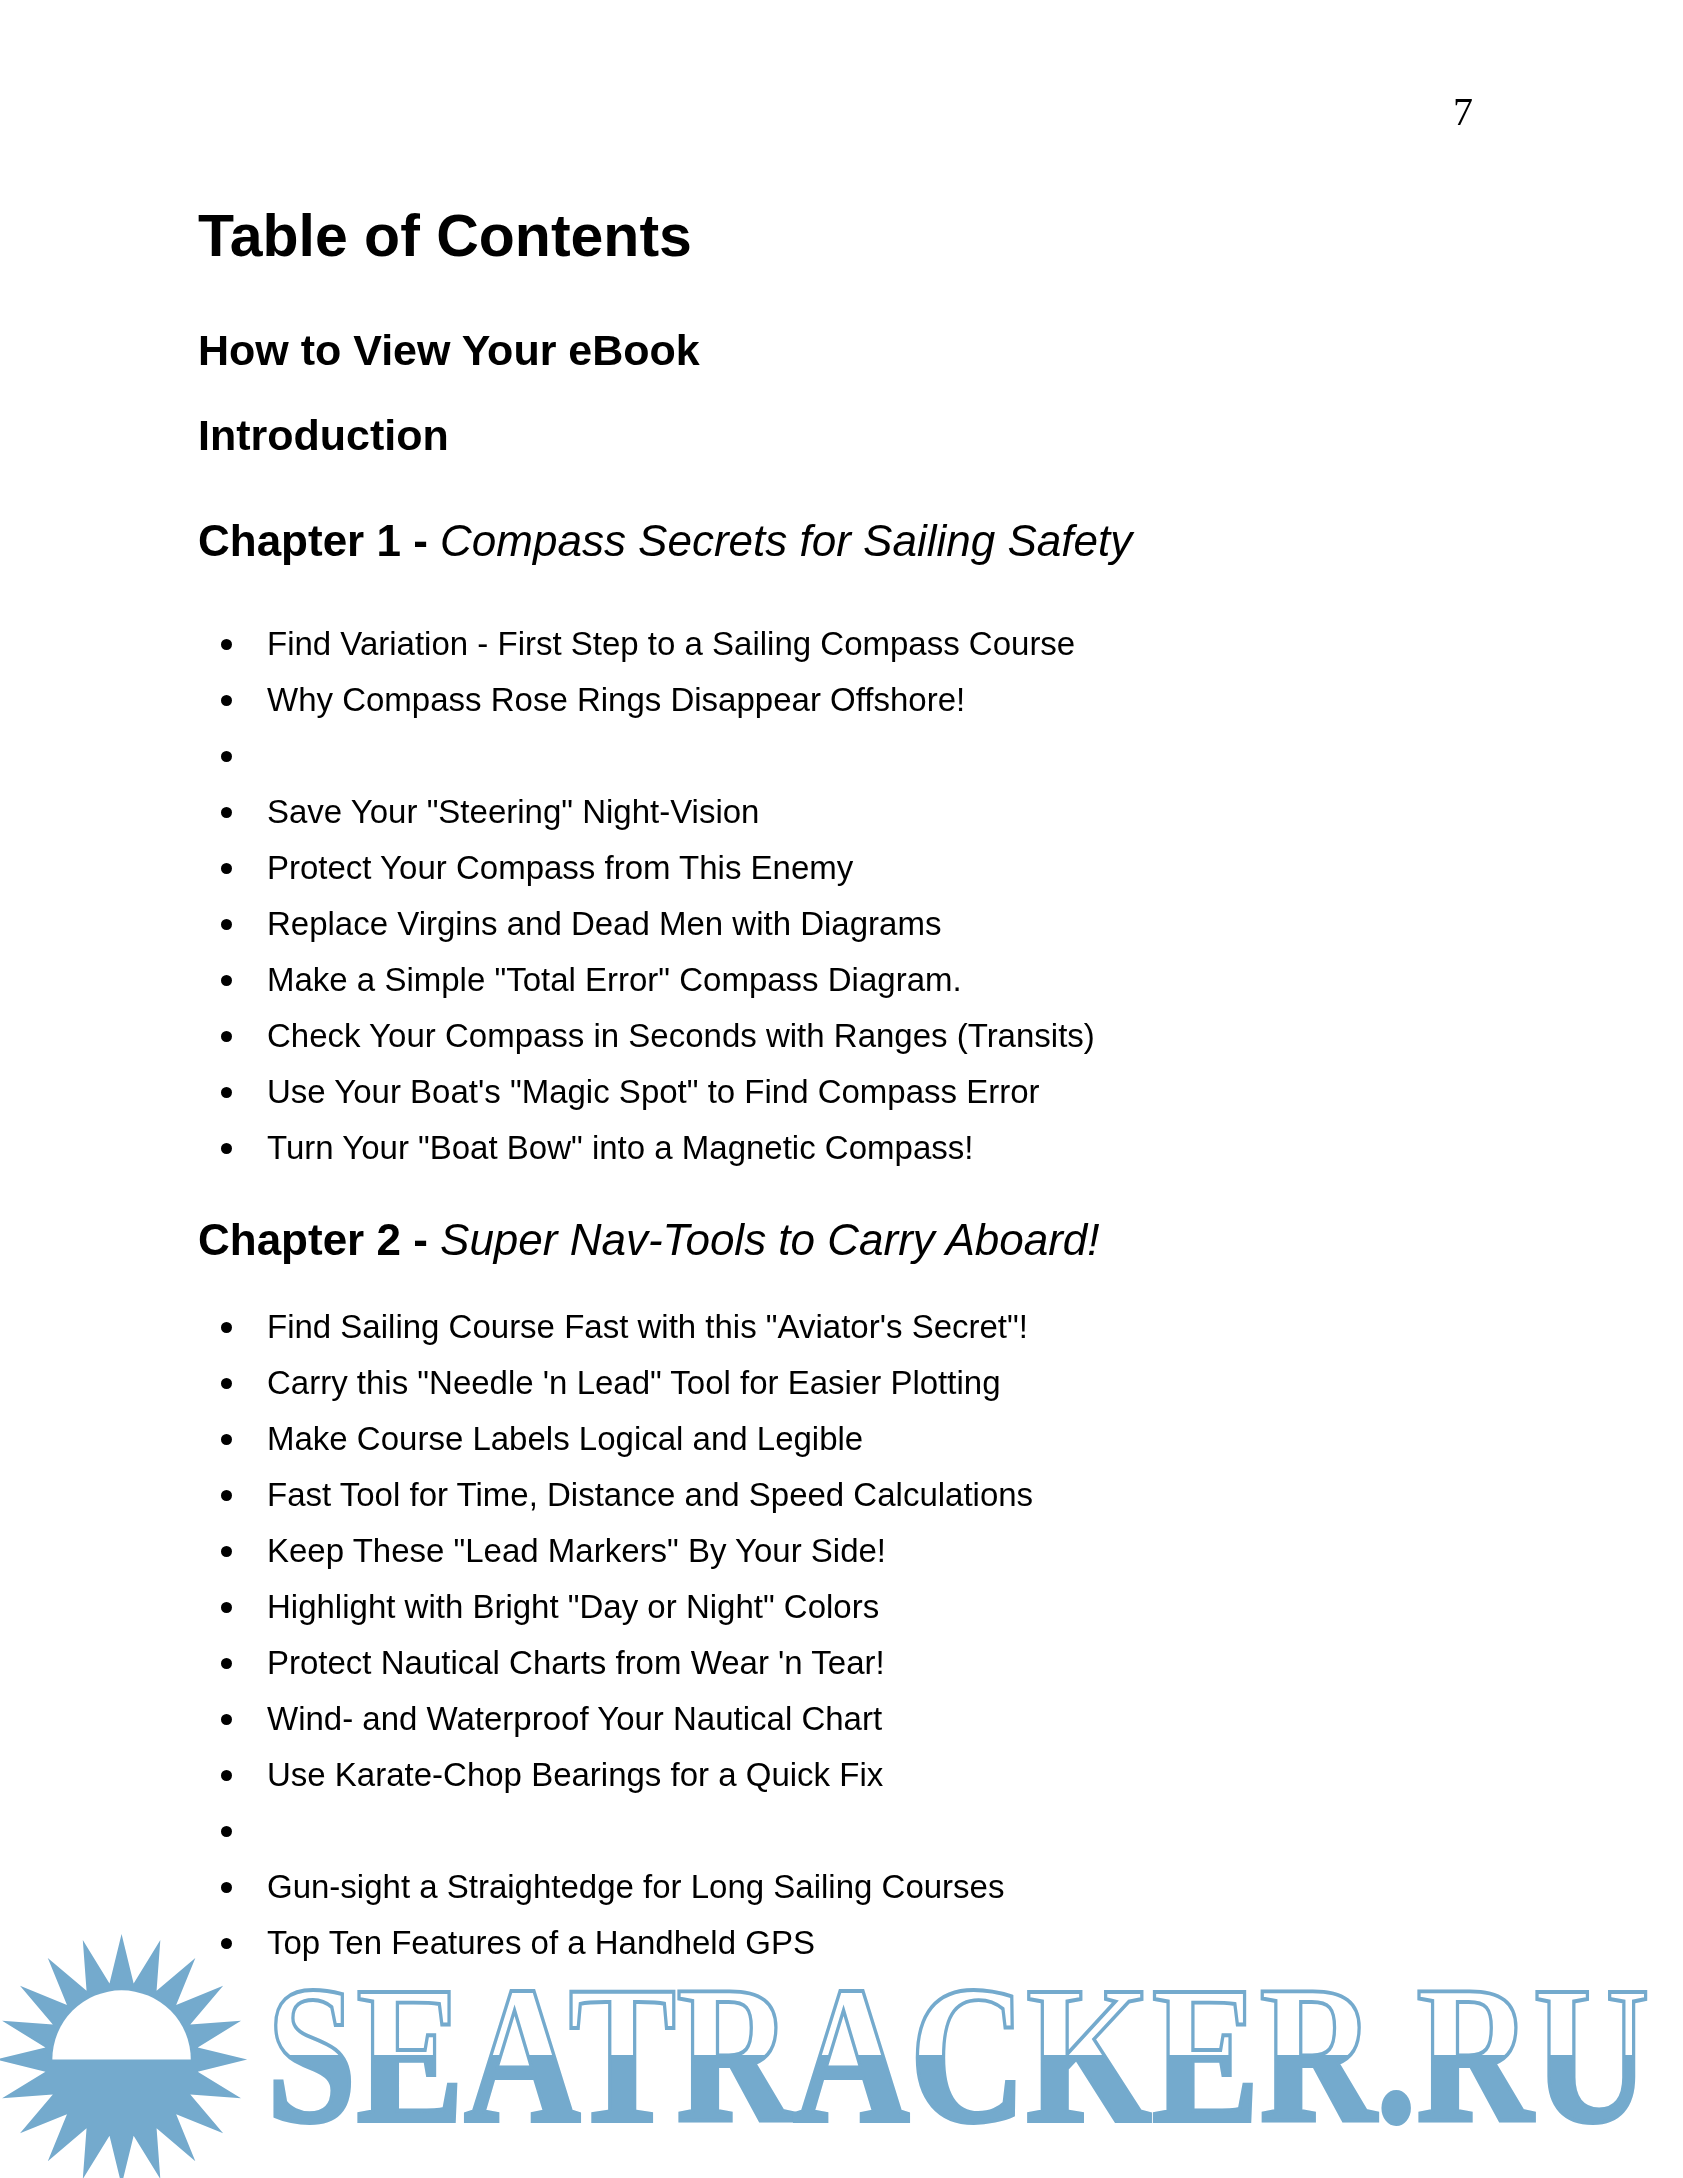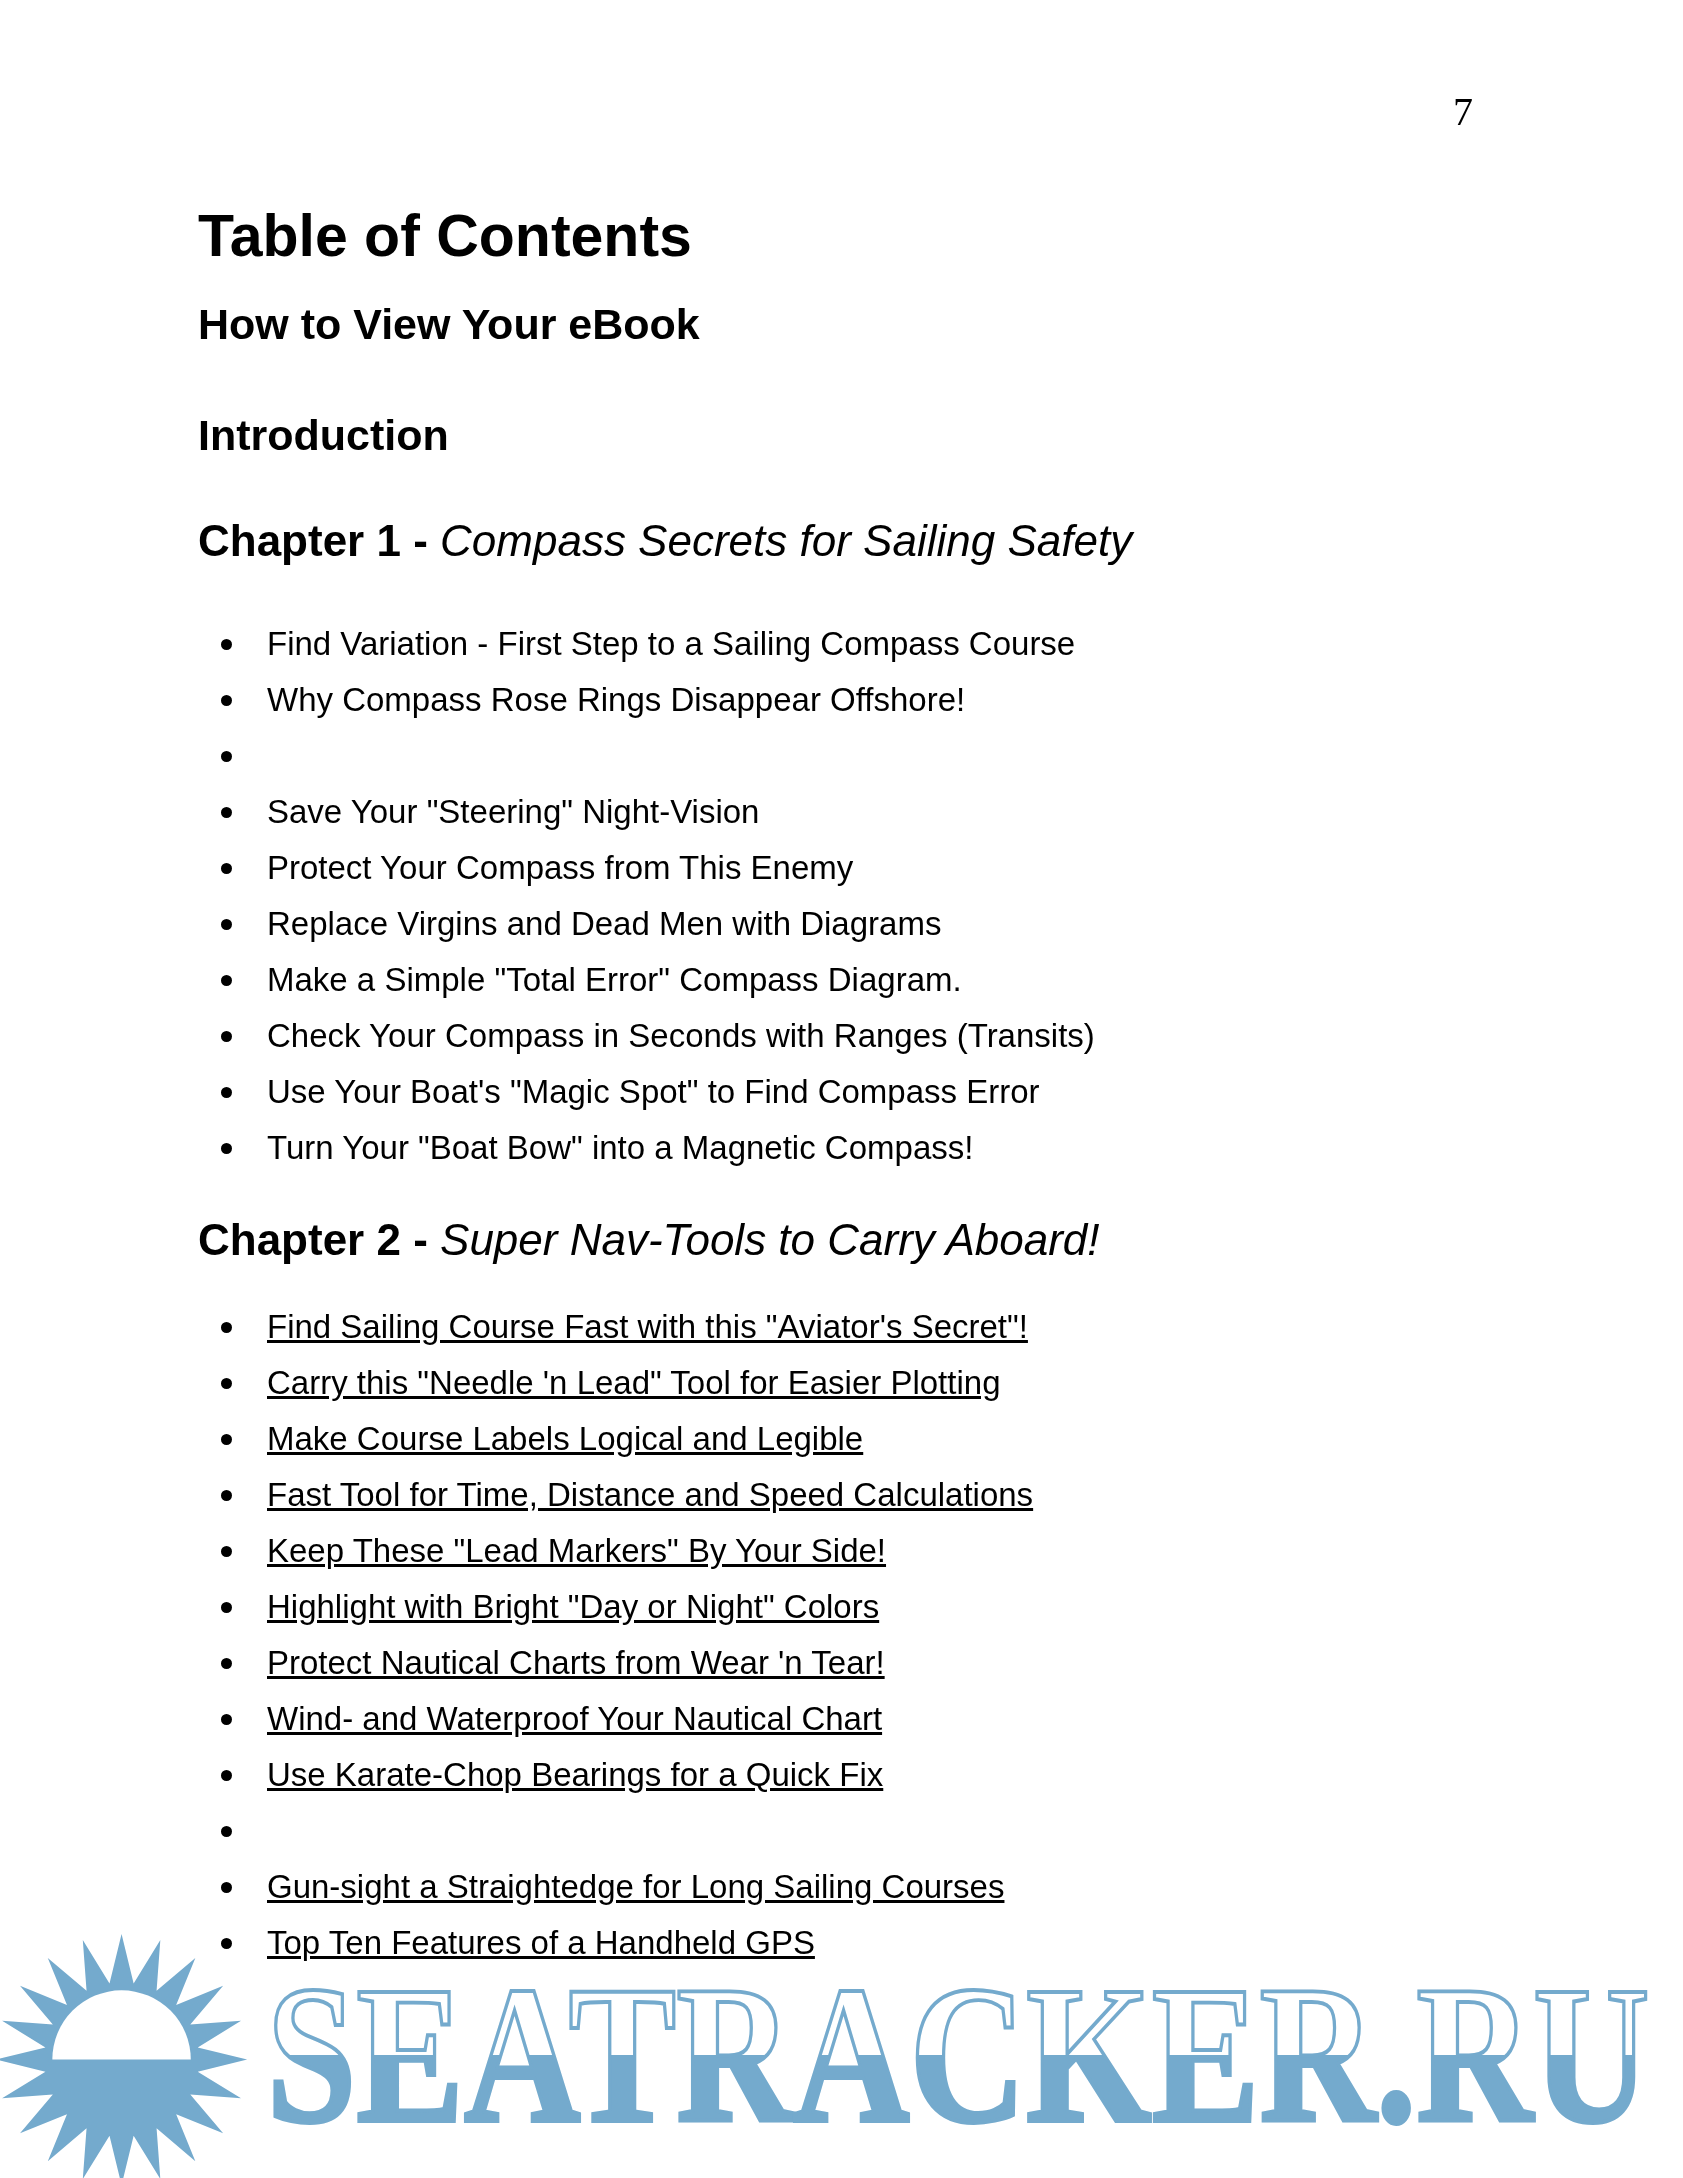--- a/index.html
+++ b/index.html
@@ -7,30 +7,30 @@
     position:relative; width:1683px; height:2178px;
     background:#ffffff; overflow:hidden;
     font-family:"Liberation Sans", sans-serif; color:#000;
   }
   #pagenum {
     position:absolute; top:92px; left:1453px;
     font-family:"Liberation Serif", serif; font-size:40px; line-height:1;
   }
   .h { position:absolute; left:198px; font-weight:bold; line-height:1.1; white-space:nowrap; }
   #toc-title   { top:204px; font-size:59px; }
-  #howto-head  { top:301px; font-size:43px; }
+  #howto-head  { top:327px; font-size:43px; }
   #intro-head  { top:412px; font-size:43px; }
   .chapter { position:absolute; left:198px; font-size:44px; line-height:1.1; white-space:nowrap; }
   #ch1-head { top:517px; }
   #ch2-head { top:1216px; }
   .chapter .lbl { font-weight:bold; }
   .chapter .ttl { font-style:italic; font-weight:normal; }
   .blist { position:absolute; left:214px; width:1346px; }
   #list1 { top:616px; }
-  #list2 { top:1299px;text-decoration:underline; }
+  #list2 { top:1299px; }
   .bitem { display:flex; align-items:center; height:56px; font-size:33px; white-space:nowrap; }
   .dot { flex:none; width:11px; height:11px; border-radius:50%; background:#000;
          margin-left:7px; margin-right:35px; }
   #wm-sun { position:absolute; left:-7px; top:1931px; }
   #wm-textbox { position:absolute; left:263px; top:1978px; }
   .footer { position:absolute; top:2006px; right:199px; text-align:right; }
   .f1 { font-size:29px; line-height:38px; color:#000; white-space:nowrap; }
   .f1 .btitle { font-style:italic; }
   .f2 { font-size:27px; line-height:38px; color:#2e6e9e; white-space:nowrap; }
 </style>

